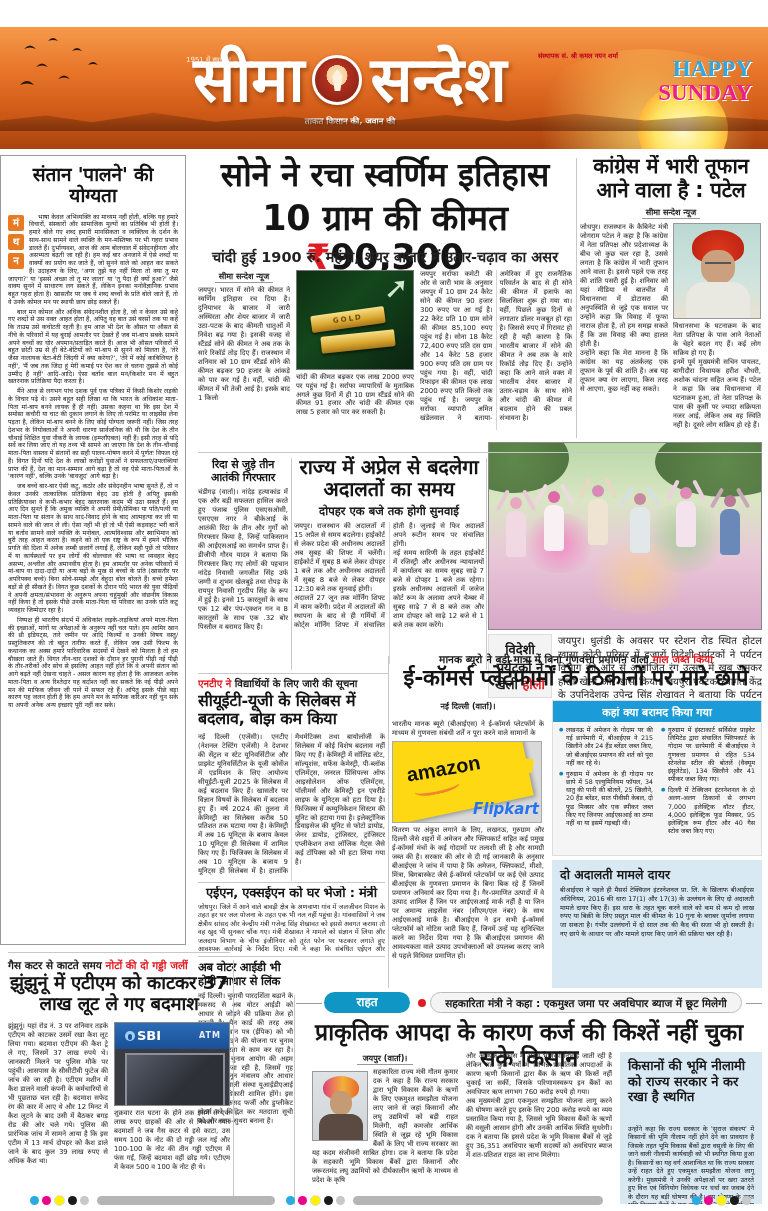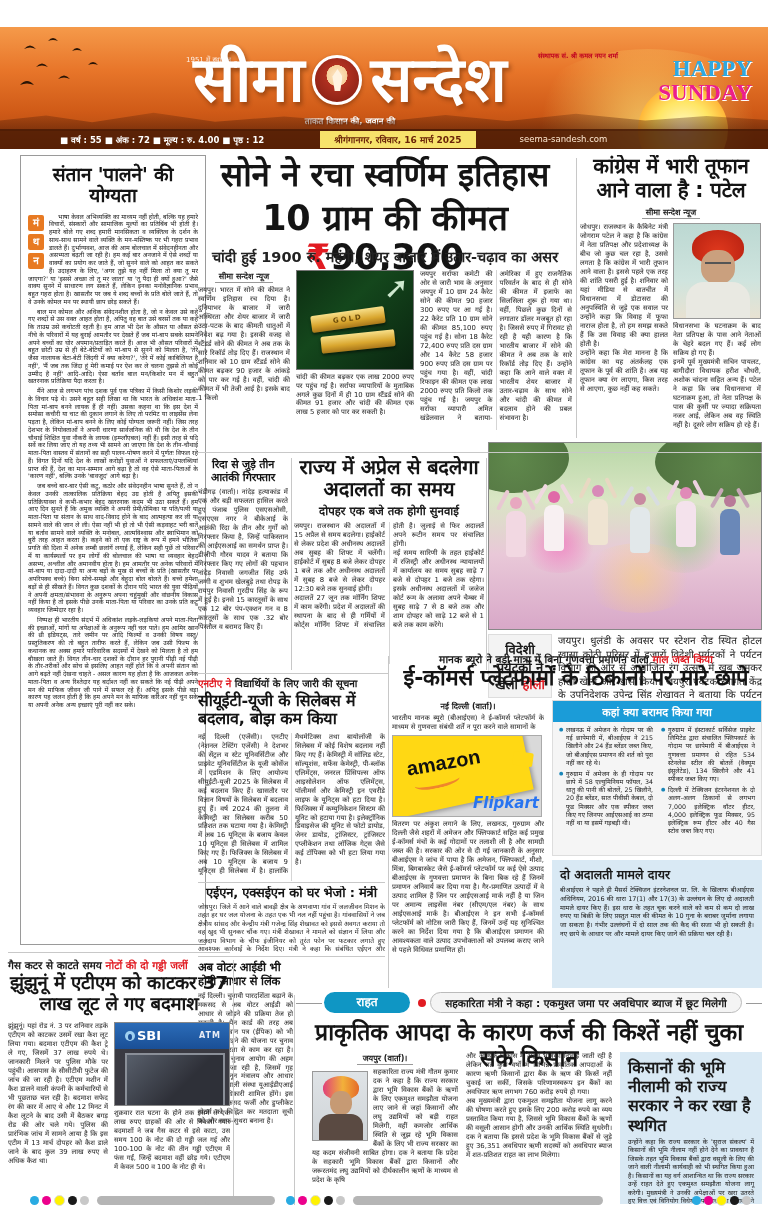--- a/index.html
+++ b/index.html
@@ -39,21 +39,21 @@
   .infostrip .meta{margin-left:60px;font-weight:bold;}
   .datebox{margin-left:56px;background:#f7e26b;color:#6b2408;font-weight:bold;padding:2px 14px;font-size:9px;}
   .website{margin-left:44px;color:#ffe9d2;}
 
   
   .body-t{font-size:6.9px;line-height:1.3;color:#222;}
   .byline{font-size:8px;font-weight:bold;text-align:center;color:#222;}
   .byline .bl-in{display:inline-block;border-bottom:1px solid #999;padding:0 4px 1px;}
 
   
-  .edbox{left:20px;top:155px;width:186px;height:790px;border:1px solid #9a9a9a;box-sizing:border-box;padding:6px 7px;}
+  .edbox{left:0;top:155px;width:186px;height:790px;border:1px solid #9a9a9a;box-sizing:border-box;padding:6px 7px;}
   .ed-title{font-size:19px;text-align:center;margin:2px 0 6px;}
   .ed-body{font-size:6.25px;line-height:1.24;}
   .ed-body .para{text-indent:9px;margin:0 0 2px;}
   .manthan{float:left;width:17px;margin:2px 4px 2px 0;}
   .manthan div{width:16px;height:16px;background:#e87a22;color:#fff;font-weight:bold;font-size:10px;text-align:center;line-height:16px;margin-bottom:3px;border-radius:2px;}
 
   
   .gold-h1{left:198px;top:157px;width:374px;font-size:33px;text-align:center;}
   .gold-h2{left:198px;top:199px;width:374px;font-size:35px;text-align:center;}
   .gold-sub{left:198px;top:246px;width:374px;font-size:14.5px;font-weight:bold;text-align:center;color:#222;}
@@ -112,21 +112,21 @@
   .aen-b{font-size:6.6px;line-height:1.3;}
 
   
   .voter{left:198px;top:960px;width:95px;height:246px;}
   .voter-h{font-size:11.5px;text-align:left;line-height:1.25;margin-bottom:3px;}
 
   
   .ecom-kick{left:390px;top:652px;width:372px;font-size:10.5px;font-weight:bold;}
   .ecom-h{left:390px;top:666px;width:372px;font-size:22px;text-align:center;}
   .ecom-left{left:392px;top:700px;width:152px;height:290px;}
-  .ecom-date{font-size:8px;font-weight:bold;text-align:center;margin-bottom:3px;}
+  .ecom-date{font-size:8px;font-weight:bold;text-align:center;margin-bottom:9px;}
   .azfk{width:150px;height:82px;position:relative;overflow:hidden;border:1px solid #aaa;box-sizing:border-box;background:#d9d9d9;margin:3px 0;}
   .az{position:absolute;left:-18px;top:-30px;width:150px;height:100px;background:#ffd814;transform:rotate(-12deg);box-shadow:2px 2px 4px rgba(0,0,0,.3);}
   .az .azt{position:absolute;left:30px;top:44px;font-size:20px;font-weight:bold;color:#111;transform:rotate(2deg);font-family:"Liberation Sans",sans-serif;}
   .az .smile{position:absolute;left:34px;top:66px;width:46px;height:10px;border-bottom:3px solid #f0862c;border-radius:50%;}
   .fk{position:absolute;right:2px;bottom:4px;font-size:15px;font-weight:bold;font-style:italic;color:#2874f0;}
   .fktag{position:absolute;right:8px;top:16px;width:20px;height:14px;background:#ffd814;border-radius:2px;transform:rotate(8deg);}
   .ebox{position:absolute;box-sizing:border-box;}
   .box1{left:552px;top:700px;width:210px;height:156px;background:#f5f5f5;border:1px solid #ddd;}
   .box1-h{background:#1b9cd8;color:#fff;font-size:11px;font-weight:bold;text-align:center;padding:3px 0;}
   .box1-cols{column-count:2;column-gap:8px;padding:4px 6px;font-size:6.3px;line-height:1.3;}
@@ -160,21 +160,21 @@
   .kisan-cols{left:296px;top:1052px;width:466px;height:152px;display:flex;gap:8px;}
   .kisan-c1{width:146px;position:relative;padding-left:16px;}
   .kisan-date{font-size:8px;font-weight:bold;text-align:center;}
   .kisan-date .bl-in{display:inline-block;border-bottom:1px solid #999;padding:0 6px 1px;}
   .minister{float:left;width:56px;height:70px;margin:3px 5px 2px 0;position:relative;background:linear-gradient(180deg,#dfe3e6,#cfd4d8);overflow:hidden;border:1px solid #999;box-sizing:border-box;}
   .minister .turb{position:absolute;left:10px;top:4px;width:36px;height:24px;background:linear-gradient(90deg,#e0407a,#f2b13a 55%,#e56a2a);border-radius:50% 50% 45% 45%;}
   .minister .fc{position:absolute;left:17px;top:19px;width:22px;height:24px;background:#c69a74;border-radius:45%;}
   .minister .jk{position:absolute;left:6px;top:42px;width:44px;height:28px;background:#5a4a42;border-radius:12px 12px 0 0;}
   .kisan-c2{width:146px;}
   .kisan-box{flex:1;background:#d9e9f4;padding:6px 8px;box-sizing:border-box;}
-  .kisan-box-h{font-size:16px;font-weight:bold;line-height:1.2;margin-bottom:3px;}
+  .kisan-box-h{font-size:13px;font-weight:bold;line-height:1.2;margin-bottom:20px;}
   .kisan-box-b{font-size:6.4px;line-height:1.33;}
 
   
   .regrow{left:0;top:1188px;width:768px;height:14px;}
   .dot{display:inline-block;width:9px;height:9px;border-radius:50%;margin-right:3px;vertical-align:middle;}
   .bar{display:inline-block;height:9px;border-radius:5px;background:#b5b5b5;vertical-align:middle;margin-right:6px;}
   .reg-g{position:absolute;top:2px;white-space:nowrap;}
 </style>
 </head>
 <body>
@@ -192,25 +192,20 @@
     <div class="founder">संस्थापक सं. श्री कमल नयन शर्मा</div>
     <div class="mast-title">
       <span class="t1">सीमा</span><span class="logo-circle"><span class="nib"></span></span><span class="t2">सन्देश</span>
     </div>
     <div class="tagline">ताकत किसान की, जवान की</div>
     <div class="happy">
       <div class="h1">HAPPY</div>
       <div class="h2">SUNDAY</div>
     </div>
     <div class="mountains"></div>
-    <div class="infostrip">
-      <span class="meta">■ वर्ष : 55  ■ अंक : 72  ■ मूल्य : रु. 4.00  ■ पृष्ठ : 12</span>
-      <span class="datebox">श्रीगंगानगर, रविवार, 16 मार्च 2025</span>
-      <span class="website">seema-sandesh.com</span>
-    </div>
   </div>
 
   <div class="abs edbox clip">
     <div class="hl ed-title">संतान 'पालने' की योग्यता</div>
     <div class="ed-body j clip" style="height:720px;">
       <div class="manthan">
         <div>मं</div>
         <div>थ</div>
         <div>न</div>
       </div>

